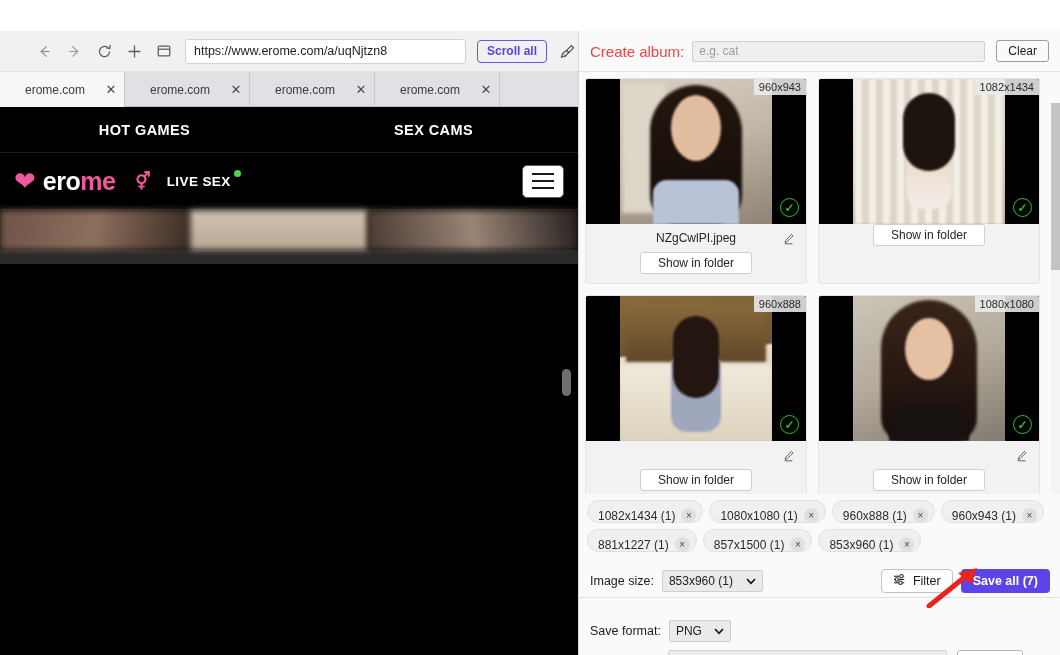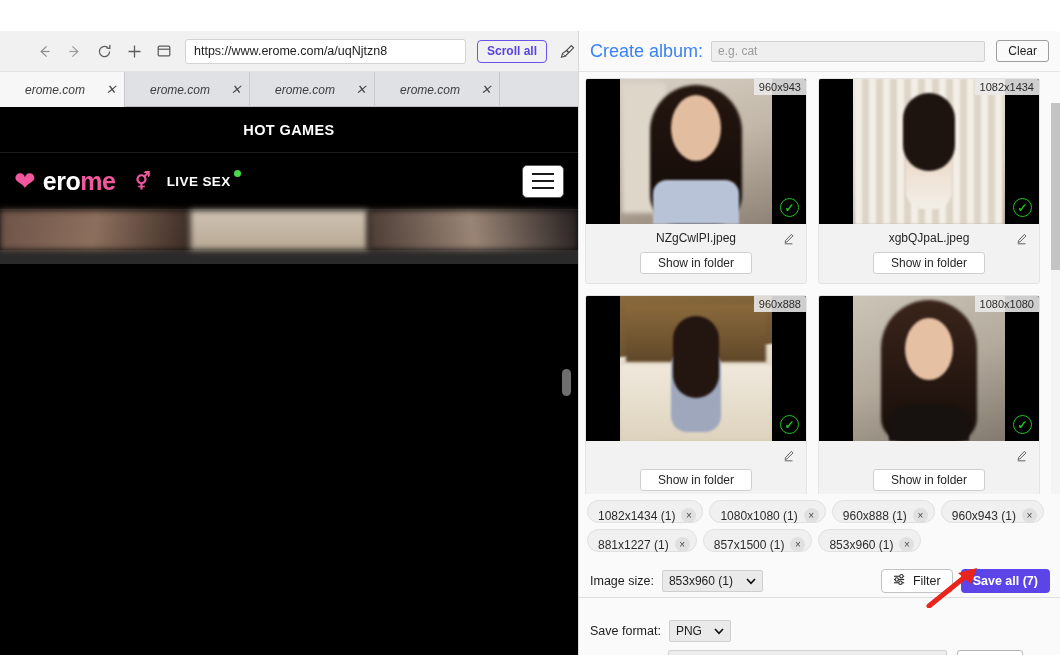--- a/index.html
+++ b/index.html
@@ -63,21 +63,21 @@
            display:flex; align-items:center; justify-content:center; color:#4a4a4a; }
 
   
   .tabstrip {
     position:absolute; left:0; top:72px; width:578px; height:35px;
     background:#dfe1e5; display:flex; align-items:stretch;
     border-bottom:1px solid #bdbdbd;
   }
   .tab {
     width:125px; height:35px; display:flex; align-items:center;
-    position:relative; border-right:1px solid #c6c8cc;font-style:italic;
+    position:relative; border-right:1px solid #c6c8cc;
   }
   .tab .tab-label {
     flex:1; text-align:center; font-size:12px; color:#3c3c3c;
     padding-left:12px; overflow:hidden; white-space:nowrap;
   }
   .tab.active { background:#f7f7f7; border-right:1px solid #c6c8cc; }
   .tab .tab-close {
     width:26px; height:35px; display:flex; align-items:center; justify-content:center;
     color:#4b4b4b; font-size:13px;
   }
@@ -184,21 +184,21 @@
 
   
   .rpanel {
     position:absolute; left:578px; top:31px; width:482px; height:624px;
     background:#fafafa; border-left:1px solid #d8d8d8;
   }
   .album-row {
     height:41px; display:flex; align-items:center; padding:0 11px;
     border-bottom:1px solid #e3e3e3; background:#fafafa;
   }
-  .album-label { font-size:18px; color:#3b82f6; }
+  .album-label { font-size:15px; color:#ef4444; }
   .album-input {
     flex:1; height:21px; margin-left:8px; background:#efefef;
     border:1px solid #d0d0d0; border-radius:2px;
     display:flex; align-items:center; padding:0 6px;
     font-size:12px; color:#9b9b9b;
   }
   .clear-btn {
     margin-left:11px; height:22px; padding:0 11px; background:#fafafa;
     border:1px solid #9d9d9d; border-radius:3px;
     font-size:12px; color:#1d1d1d; display:flex; align-items:center;
@@ -425,20 +425,21 @@
     <div class="tab">
       <div class="tab-label">erome.com</div>
       <div class="tab-close">✕</div>
     </div>
   </div>
 
   <div class="webview">
 
     <div class="promo-bar">
       <div class="promo-item">HOT GAMES</div>
+      <div class="promo-item">SEX CAMS</div>
     </div>
 
     <div class="site-nav">
       <div class="heart">❤</div>
       <div class="brand">
         <span class="w">ero</span><span class="p">me</span>
       </div>
       <div class="gender-icon">⚥</div>
       <div class="live-sex">
         <span>LIVE SEX</span>
@@ -507,29 +508,20 @@
             <div class="ci-core sc-curtain">
                 <div class="stripes"></div>
                 <div class="body"></div>
                 <div class="hair"></div>
               </div>
             <div class="ci-bar-l"></div>
               <div class="ci-bar-r"></div>
             <div class="size-badge">1082x1434</div>
             <div class="check">✓</div>
           </div>
-          <div class="card-meta">
-            <div class="fname">xgbQJpaL.jpeg</div>
-            <div class="edit-icon">
-              <svg width="12" height="12" viewBox="0 0 14 14">
-                <path d="M9.8 1.6 L11.6 3.4 L4.6 10.4 L2.4 11 L3 8.8 Z" fill="none" stroke="#4a4a4a" stroke-width="1"></path>
-                <path d="M2 12.6 H11" stroke="#4a4a4a" stroke-width="1"></path>
-              </svg>
-            </div>
-          </div>
           <div class="show-folder">Show in folder</div>
         </div>
 
         <div class="card">
           <div class="card-img">
             <div class="ci-core sc-bed">
                 <div class="headboard"></div>
                 <div class="bed"></div>
                 <div class="dress"></div>
                 <div class="hair"></div>

